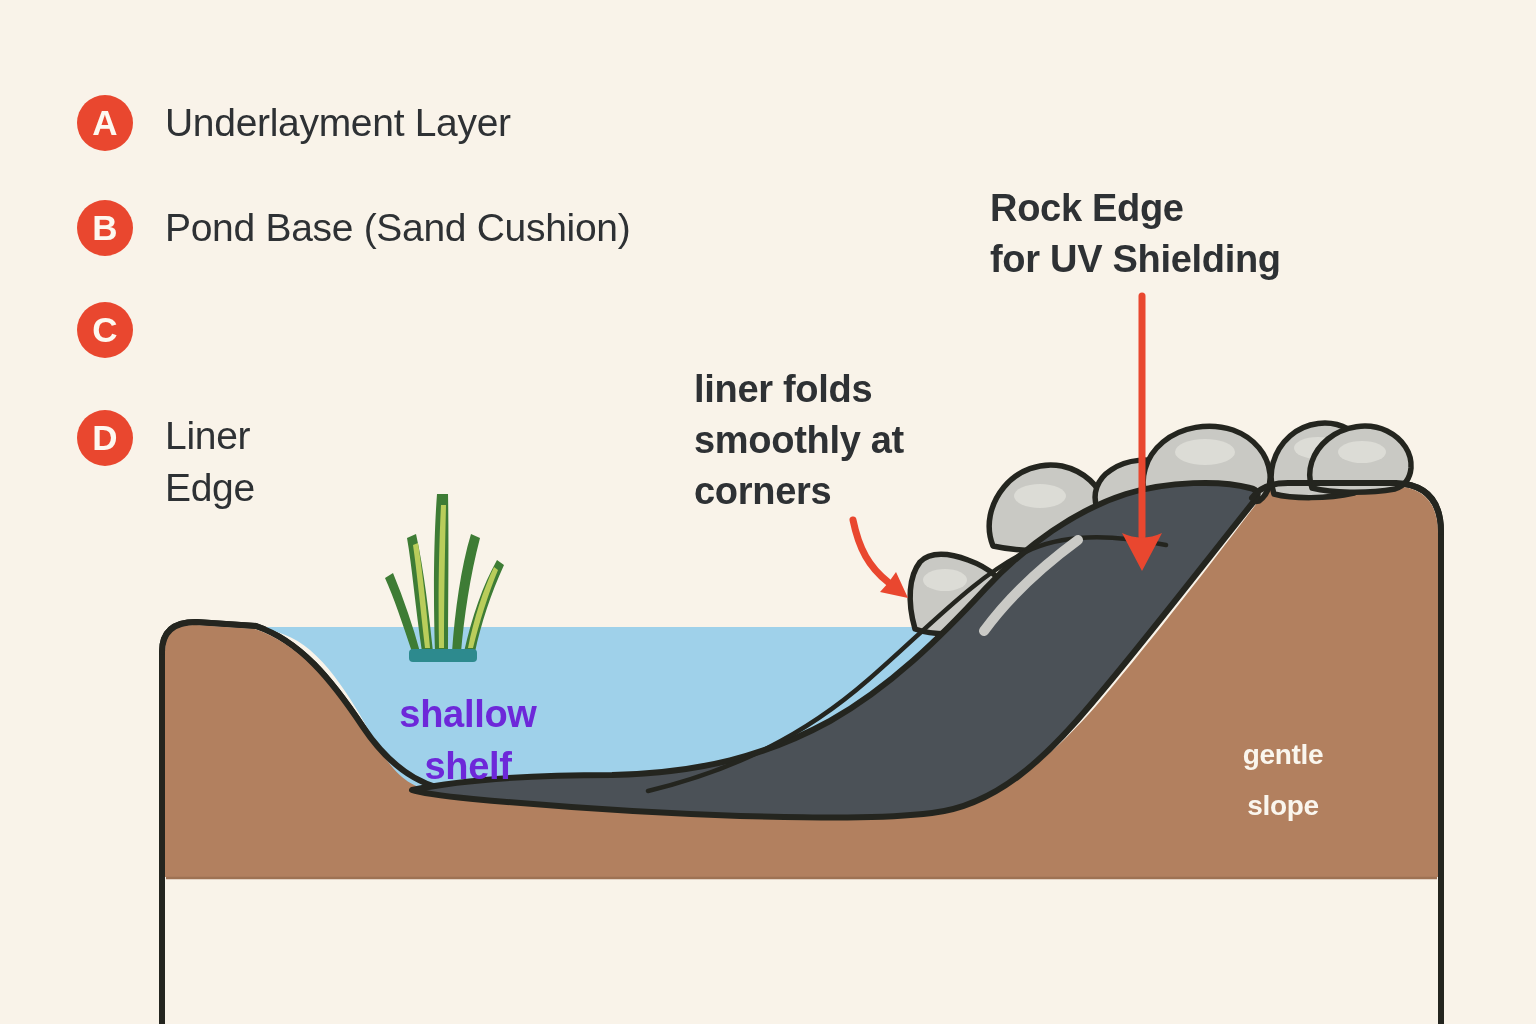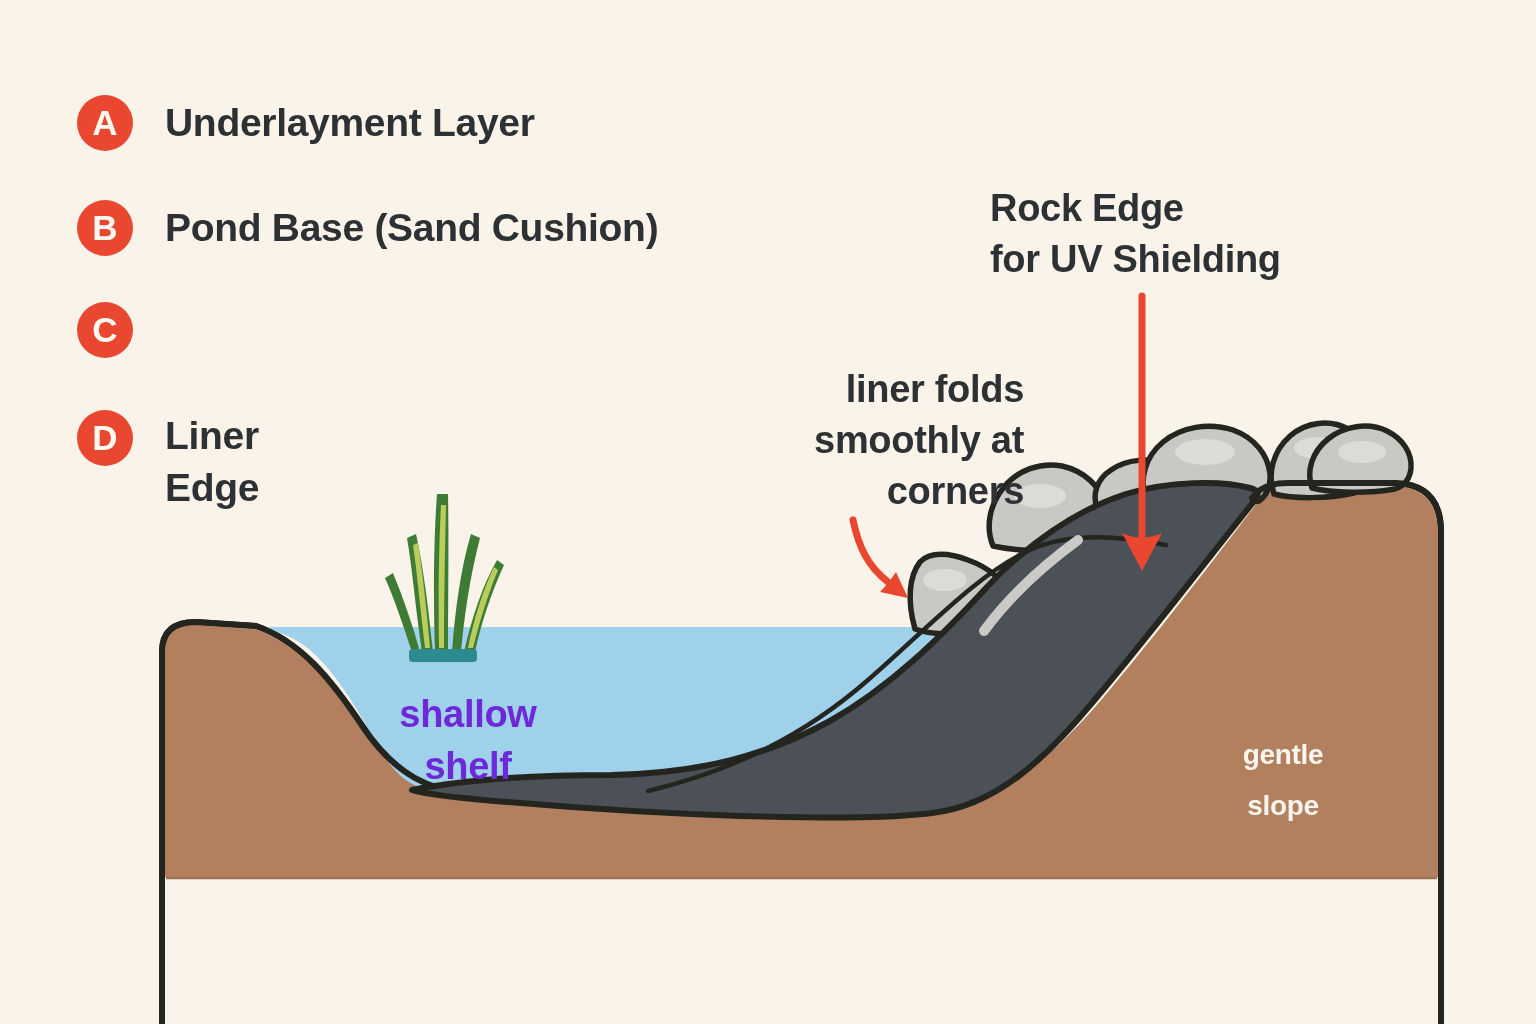--- a/index.html
+++ b/index.html
@@ -39,25 +39,25 @@
   .blade-hl{fill:var(--grass-light)}
   .plant-base{fill:var(--grass-base)}
   .arrow-shaft{fill:none;stroke:var(--accent-red);stroke-width:7;stroke-linecap:round}
   .arrow-head{fill:var(--accent-red)}
 
   
   .legend-item{position:absolute;left:77px;display:flex;column-gap:32px;align-items:center}
   .legend-item.multiline{align-items:flex-start}
   .badge{width:56px;height:56px;border-radius:50%;background:var(--accent-red);color:#fdf8f0;
     display:flex;align-items:center;justify-content:center;font-size:35px;font-weight:bold;flex:0 0 56px}
-  .legend-label{font-size:39px;font-weight:700;color:var(--text-dark);line-height:52px;
+  .legend-label{font-size:39px;font-weight:400;color:var(--text-dark);line-height:52px;
     white-space:pre-line;letter-spacing:-0.3px}
   .callout{position:absolute;font-size:38px;font-weight:600;color:var(--text-dark);
     line-height:51px;white-space:pre-line;letter-spacing:-0.3px}
-  .callout.center{text-align:right}
+  .callout.center{text-align:left}
   .scene-label{position:absolute;font-size:38px;font-weight:600;color:#6d28d9;
     line-height:52px;white-space:pre-line;text-align:center;letter-spacing:-0.3px}
   .scene-label.light{color:var(--text-light);font-size:28px;line-height:51px}
 </style>
 </head>
 <body>
 
 <div class="stage">
 
   <svg class="illustration" viewBox="0 0 1536 1024" aria-hidden="true">

